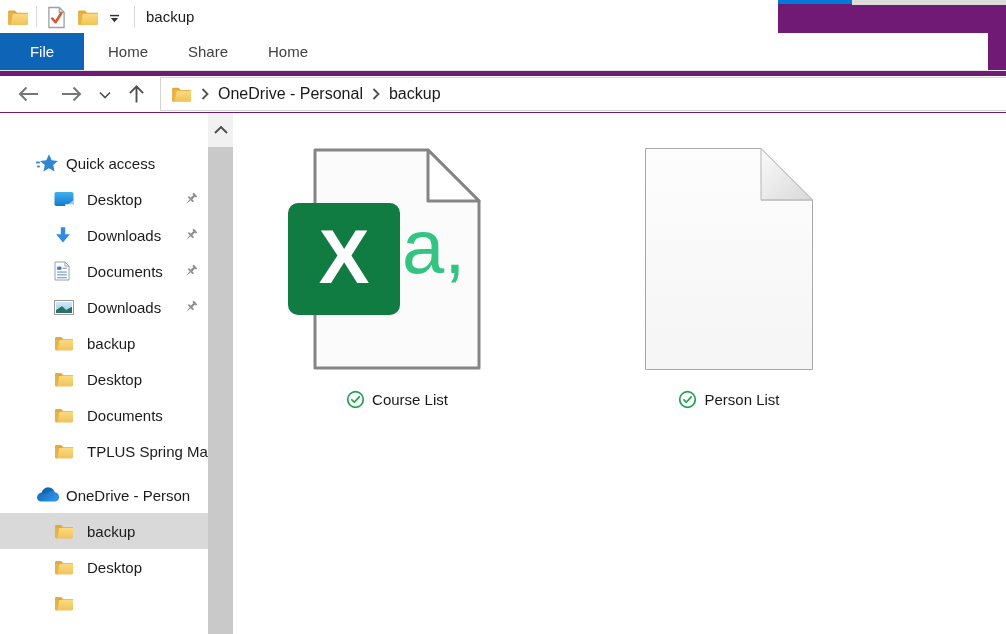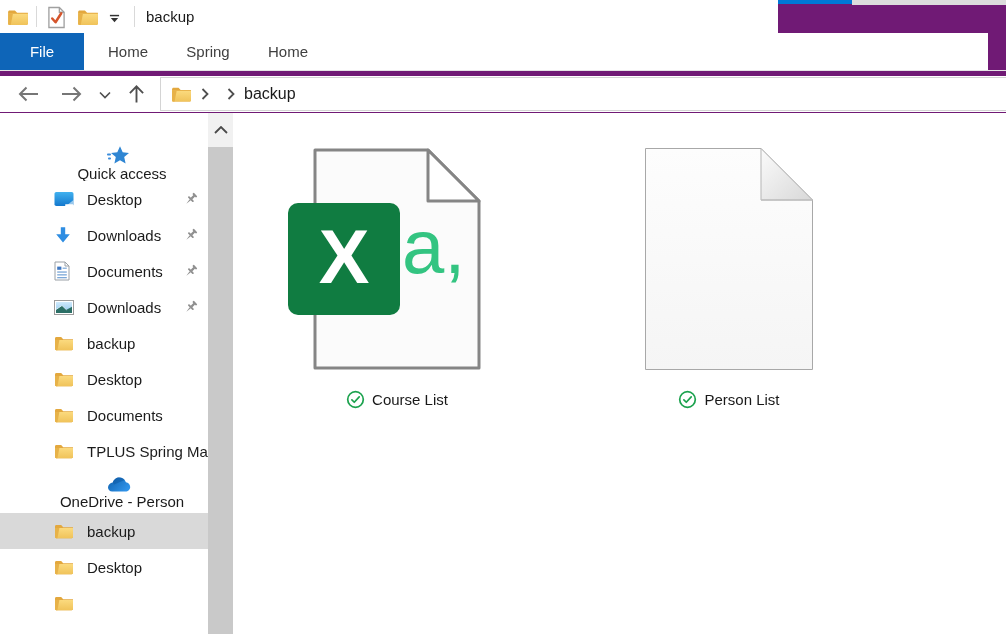--- a/index.html
+++ b/index.html
@@ -34,21 +34,21 @@
   .crumb { font-size:16px; color:#1a1a1a; white-space:nowrap; }
   .crumb-chev { margin:0 9px; display:flex; align-items:center; }
 
   
   .main { left:0; top:113px; width:1006px; height:521px; background:#fff; }
 
   
   .sidebar { position:absolute; left:0; top:0; width:208px; height:521px; padding-top:32px; overflow:hidden; }
   .srow { height:36px; display:flex; align-items:center; white-space:nowrap; overflow:hidden; font-size:15px; }
   .srow .ic { flex:0 0 auto; display:flex; align-items:center; }
-  .lvl0 { padding-left:36px;flex-direction:column; } .lvl0 .ic { width:24px; margin-right:6px; }
+  .lvl0 { padding-left:36px; } .lvl0 .ic { width:24px; margin-right:6px; }
   .lvl1 { padding-left:54px;gap:6px; } .lvl1 .ic { width:20px; margin-right:7px; }
   .srow.selected { background:#d9d9d9; }
   .pin { margin-left:auto; margin-right:9px; flex:0 0 auto; display:flex; }
   .spacer8 { height:8px; }
 
   
   .sscroll { position:absolute; left:208px; top:0; width:25px; height:521px; background:#f1f1f1; }
   .sbtn { position:absolute; left:0; top:0; width:25px; height:34px; background:#f1f1f1;
           display:flex; align-items:center; justify-content:center; }
   .sthumb { position:absolute; left:0; top:34px; width:25px; height:487px; background:#c9c9c9; }
@@ -218,21 +218,21 @@
         </svg>
     </div>
     <div class="tb-sep" style="left:134px;"></div>
     <div class="tb-title">backup</div>
   </div>
 
   <div class="abs tabs">
     <div class="tab tab-file">File</div>
     <div style="width:4px;"></div>
     <div class="tab tab-plain">Home</div>
-    <div class="tab tab-plain">Spring</div>
+    <div class="tab tab-plain">Share</div>
     <div class="tab tab-plain">Home</div>
   </div>
   <div class="abs tabline"></div>
 
   <div class="abs navrow">
     <div class="navbtn" style="left:15px; top:9px; width:26px; height:18px;">
       <svg width="24" height="18">
           <use href="#i-arrow-left"></use>
         </svg>
     </div>
@@ -256,20 +256,21 @@
       <span style="margin-left:10px; display:flex;">
         <svg width="21" height="18">
             <use href="#i-folder"></use>
           </svg>
       </span>
       <span class="crumb-chev">
         <svg width="8" height="12">
             <use href="#i-chev-right"></use>
           </svg>
       </span>
+      <span class="crumb">OneDrive - Personal</span>
       <span class="crumb-chev">
         <svg width="8" height="12">
             <use href="#i-chev-right"></use>
           </svg>
       </span>
       <span class="crumb">backup</span>
     </div>
   </div>
 
   <div class="abs main">

